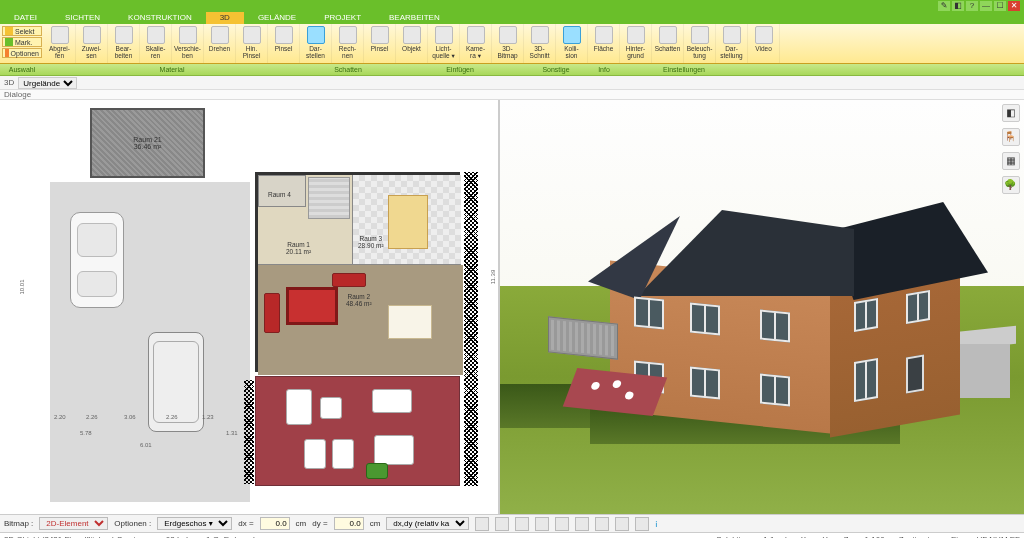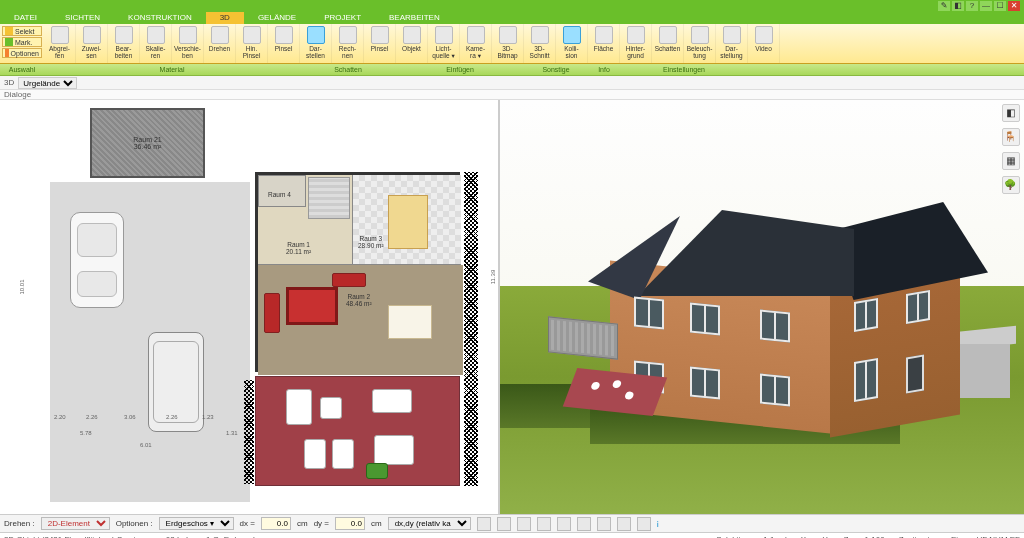--- a/index.html
+++ b/index.html
@@ -354,21 +354,21 @@
     <div class="sidetools" id="sidetools">
         <div class="t">◧</div>
         <div class="t">🪑</div>
         <div class="t">▦</div>
         <div class="t">🌳</div>
       </div>
   </div>
 </div>
 
 <div class="bottombar">
-  <span>Drehen :</span>
+  <span>Bitmap :</span>
   <select style="color:#c03030"><option>2D-Element</option></select>
   <span>Optionen :</span>
   <select><option>Erdgeschos ▾</option></select>
   <span>dx =</span>
   <input value="0.0" style="">
   <span>cm</span>
   <span>dy =</span>
   <input value="0.0" style="">
   <span>cm</span>
   <select><option>dx,dy (relativ ka</option></select>

